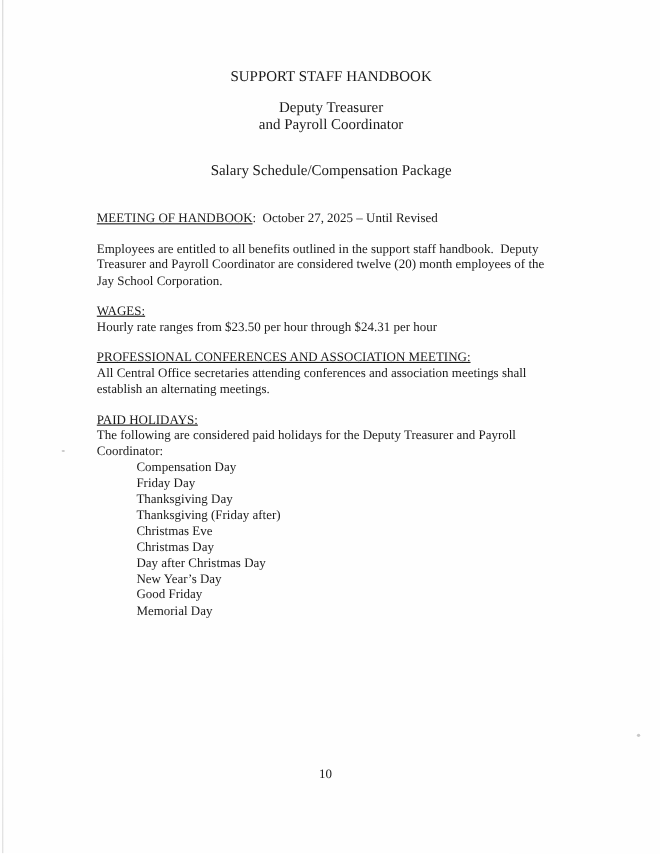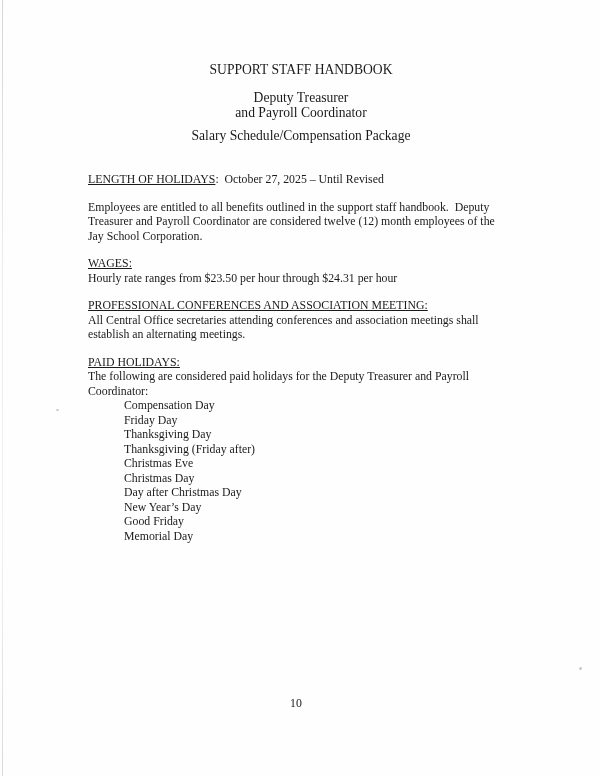--- a/index.html
+++ b/index.html
@@ -49,21 +49,21 @@
     font-size: 13.6px;
     line-height: 16px;
     white-space: pre;
   }
   .subtitle-block { margin-top: 12px; }
   .subtitle-line {
     font-size: 13.6px;
     line-height: 15px;
     white-space: pre;
   }
-  .package-line { margin-top: 8px; }
+  .package-line { margin-top: 27px; }
   .length-line { margin-top: 29px; }
   .block { margin-top: 13px; }
   .line { white-space: pre; }
   .u { text-decoration: underline; }
   .holiday-list { padding-left: 36px; }
   .page-number {
     position: absolute;
     left: 0;
     top: 696px;
     width: 592px;
@@ -84,25 +84,25 @@
 
     <div class="center title-line">SUPPORT STAFF HANDBOOK</div>
 
     <div class="subtitle-block center">
       <div class="subtitle-line">Deputy Treasurer</div>
       <div class="subtitle-line">and Payroll Coordinator</div>
     </div>
 
     <div class="center subtitle-line package-line">Salary Schedule/Compensation Package</div>
 
-    <div class="line length-line"><span class="u">LENGTH OF HOLIDAYS</span><span>:  October 27, 2025 – Until Revised</span></div>
+    <div class="line length-line"><span class="u">MEETING OF HANDBOOK</span><span>:  October 27, 2025 – Until Revised</span></div>
 
     <div class="block">
       <div class="line">Employees are entitled to all benefits outlined in the support staff handbook.  Deputy</div>
-      <div class="line">Treasurer and Payroll Coordinator are considered twelve (12) month employees of the</div>
+      <div class="line">Treasurer and Payroll Coordinator are considered twelve (20) month employees of the</div>
       <div class="line">Jay School Corporation.</div>
     </div>
 
     <div class="block">
       <div class="line u">WAGES:</div>
       <div class="line">Hourly rate ranges from $23.50 per hour through $24.31 per hour</div>
     </div>
 
     <div class="block">
       <div class="line u">PROFESSIONAL CONFERENCES AND ASSOCIATION MEETING:</div>

